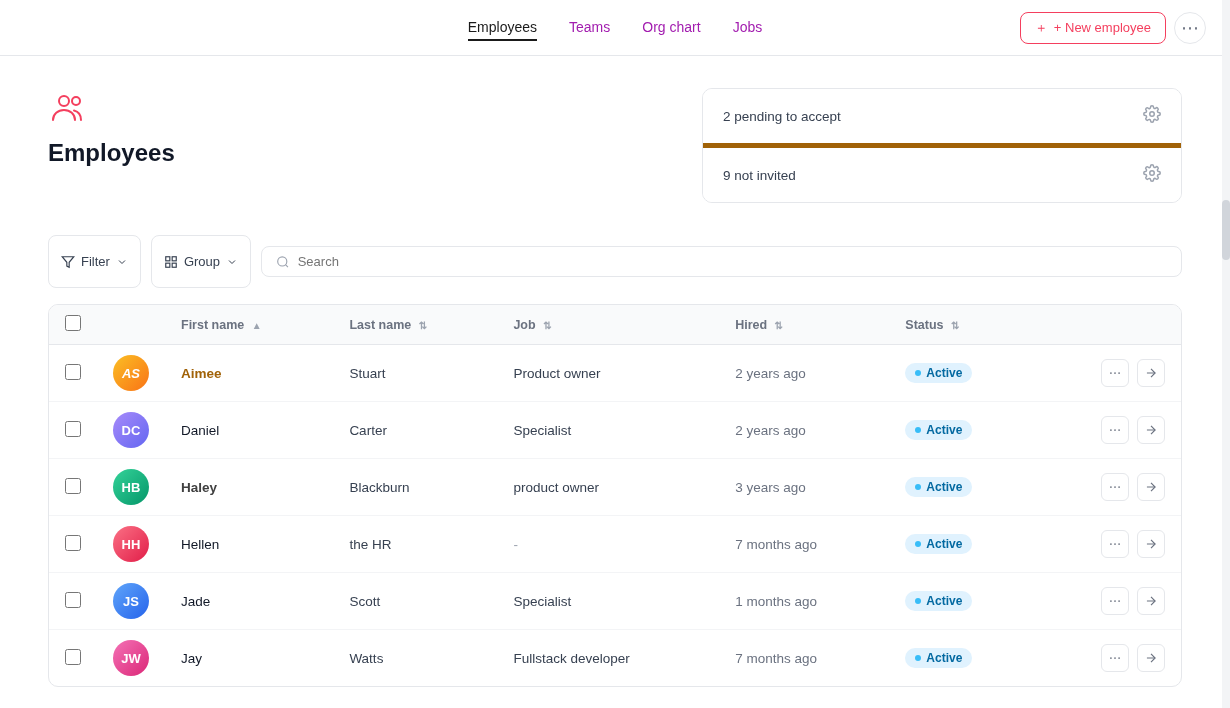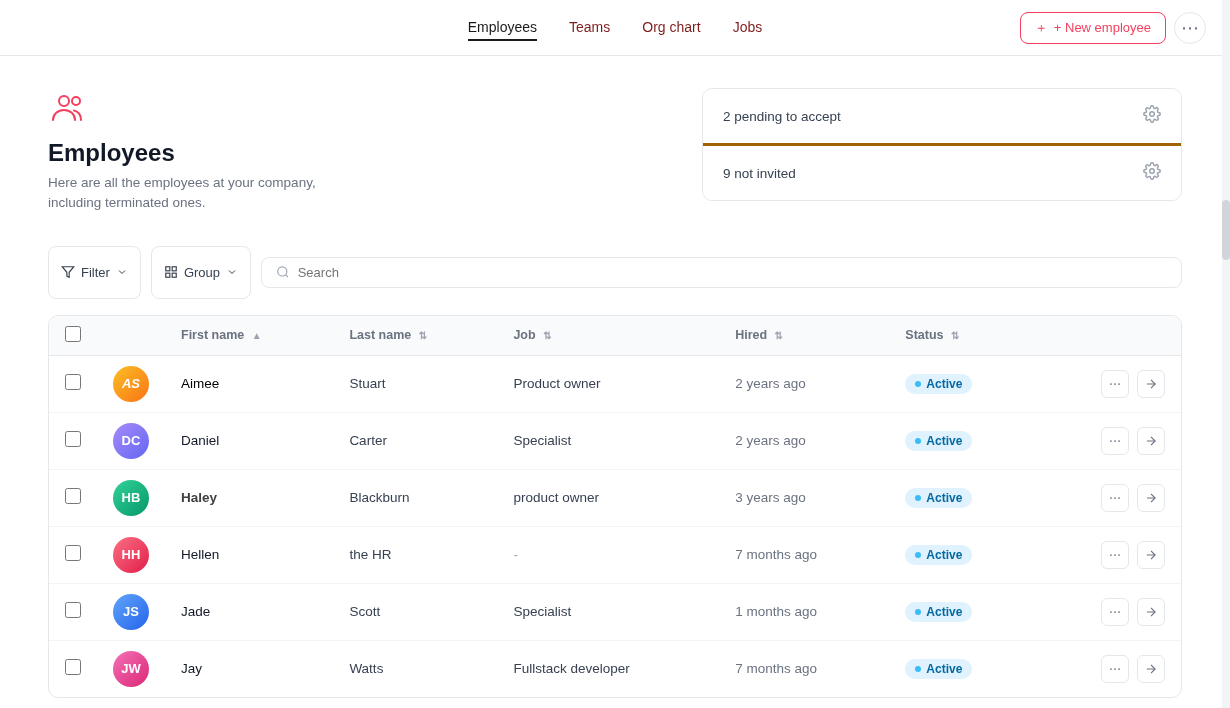--- a/index.html
+++ b/index.html
@@ -6,21 +6,21 @@
     body { font-family: -apple-system, BlinkMacSystemFont, 'Segoe UI', sans-serif; background: #fff; color: #1a1a1a; font-size: 14px; }
 
     
     .top-nav {
       display: flex; align-items: center; justify-content: center;
       border-bottom: 1px solid #e5e7eb; padding: 0 24px; height: 56px;
       position: relative;
     }
     .nav-items { display: flex; gap: 32px; align-items: center; }
     .nav-item {
-      font-size: 14px; color: #7f1d1d; cursor: pointer; padding: 4px 0;
+      font-size: 14px; color: #a21caf; cursor: pointer; padding: 4px 0;
       text-decoration: none; border-bottom: 2px solid transparent;
     }
     .nav-item.active { color: #1a1a1a; border-bottom: 2px solid #1a1a1a; font-weight: 500; }
     .nav-actions { position: absolute; right: 24px; display: flex; align-items: center; gap: 8px; }
     .new-employee-btn {
       display: flex; align-items: center; gap: 6px;
       border: 1.5px solid #f43f5e; color: #f43f5e; background: #fff;
       border-radius: 8px; padding: 6px 14px; font-size: 13px; cursor: pointer; font-weight: 500;
     }
     .more-btn {
@@ -37,21 +37,21 @@
     .header-left { flex: 1; }
     .employees-icon { color: #f43f5e; margin-bottom: 8px; }
     .page-title { font-size: 24px; font-weight: 700; color: #111827; margin-bottom: 6px; }
     .page-desc { color: #6b7280; font-size: 13.5px; line-height: 1.5; }
 
     .header-right { width: 480px; border: 1px solid #e5e7eb; border-radius: 10px; overflow: hidden; }
     .alert-item {
       display: flex; align-items: center; justify-content: space-between;
       padding: 16px 20px; background: #fff;
     }
-    .alert-item:first-child { border-bottom: 3px solid #a16207; gap: 12px; }
+    .alert-item:first-child { border-bottom: 5px solid #a16207; gap: 12px; }
     .alert-text { font-size: 13.5px; color: #374151; }
     .gear-btn { background: none; border: none; cursor: pointer; color: #9ca3af; font-size: 16px; }
 
     
     .filter-bar { display: flex; align-items: center; gap: 10px; margin-bottom: 0; }
     .filter-btn, .group-btn {
       display: flex; align-items: center; gap: 6px;
       border: 1px solid #e5e7eb; background: #fff; border-radius: 8px;
       padding: 18px 12px; font-size: 13px; cursor: pointer; color: #374151;
     }
@@ -141,21 +141,20 @@
     <div class="header-left">
       <div class="employees-icon">
         <svg width="40" height="40" viewBox="0 0 40 40" fill="none">
           <circle cx="16" cy="13" r="5" stroke="#f43f5e" stroke-width="2" fill="none"></circle>
           <path d="M5 32c0-6 5-10 11-10s11 4 11 10" stroke="#f43f5e" stroke-width="2" fill="none" stroke-linecap="round"></path>
           <circle cx="28" cy="13" r="4" stroke="#f43f5e" stroke-width="2" fill="none"></circle>
           <path d="M33 32c0-5-3-8.5-7-9.5" stroke="#f43f5e" stroke-width="2" fill="none" stroke-linecap="round"></path>
         </svg>
       </div>
       <h1 class="page-title">Employees</h1>
-      <p class="page-desc">Here are all the employees at your company,<br>including terminated ones.</p>
     </div>
 
     <div class="header-right">
       <div class="alert-item">
         <span class="alert-text">2 pending to accept</span>
         <button class="gear-btn">
           <svg width="18" height="18" viewBox="0 0 24 24" fill="none" stroke="currentColor" stroke-width="2">
             <circle cx="12" cy="12" r="3"></circle>
             <path d="M19.4 15a1.65 1.65 0 0 0 .33 1.82l.06.06a2 2 0 0 1-2.83 2.83l-.06-.06a1.65 1.65 0 0 0-1.82-.33 1.65 1.65 0 0 0-1 1.51V21a2 2 0 0 1-4 0v-.09A1.65 1.65 0 0 0 9 19.4a1.65 1.65 0 0 0-1.82.33l-.06.06a2 2 0 0 1-2.83-2.83l.06-.06A1.65 1.65 0 0 0 4.68 15a1.65 1.65 0 0 0-1.51-1H3a2 2 0 0 1 0-4h.09A1.65 1.65 0 0 0 4.6 9a1.65 1.65 0 0 0-.33-1.82l-.06-.06a2 2 0 0 1 2.83-2.83l.06.06A1.65 1.65 0 0 0 9 4.68a1.65 1.65 0 0 0 1-1.51V3a2 2 0 0 1 4 0v.09a1.65 1.65 0 0 0 1 1.51 1.65 1.65 0 0 0 1.82-.33l.06-.06a2 2 0 0 1 2.83 2.83l-.06.06A1.65 1.65 0 0 0 19.4 9a1.65 1.65 0 0 0 1.51 1H21a2 2 0 0 1 0 4h-.09a1.65 1.65 0 0 0-1.51 1z"></path>
           </svg>
@@ -237,21 +236,21 @@
       </thead>
       <tbody id="employee-tbody">
 
       <tr>
     <td>
       <input type="checkbox" class="checkbox" style="">
     </td>
     <td>
       <div class="avatar-img av1">AS</div>
     </td>
-    <td style="font-weight:400;color:#000000;">Aimee</td>
+    <td style="font-weight:700;color:#a16207;">Aimee</td>
     <td>Stuart</td>
     <td>Product owner</td>
     <td class="hired-text">2 years ago</td>
     <td>
       <span class="status-badge">
         <span class="status-dot"></span>
         Active
       </span>
     </td>
     <td>

